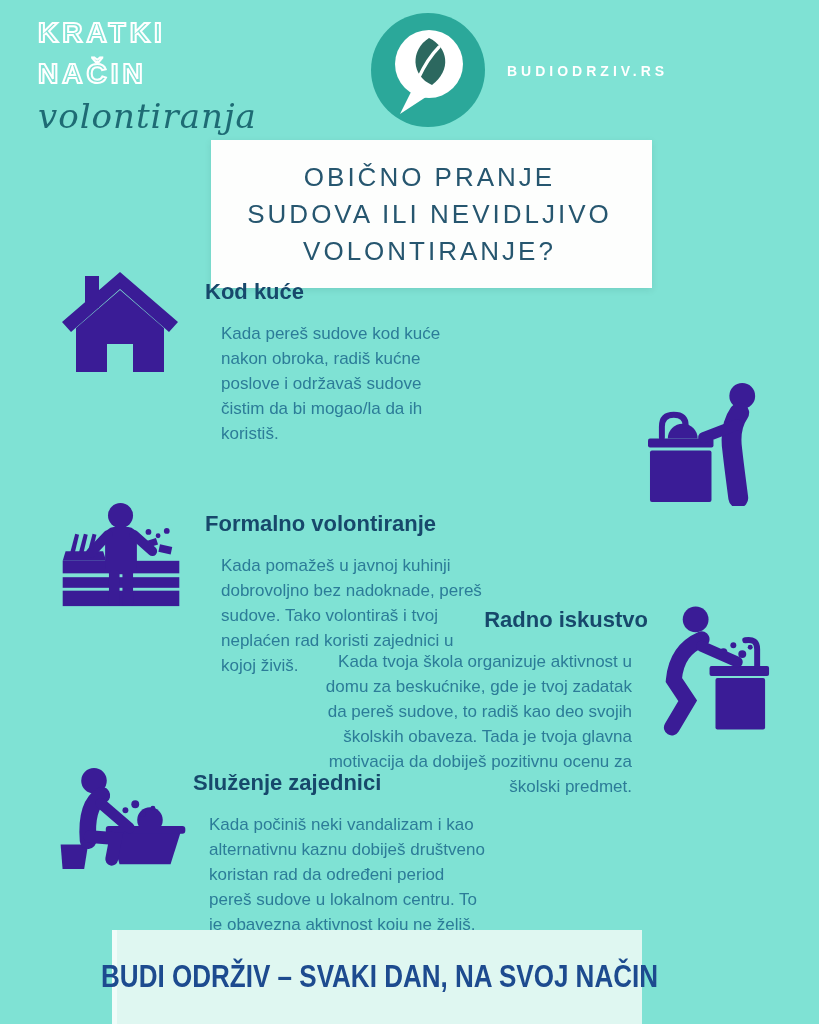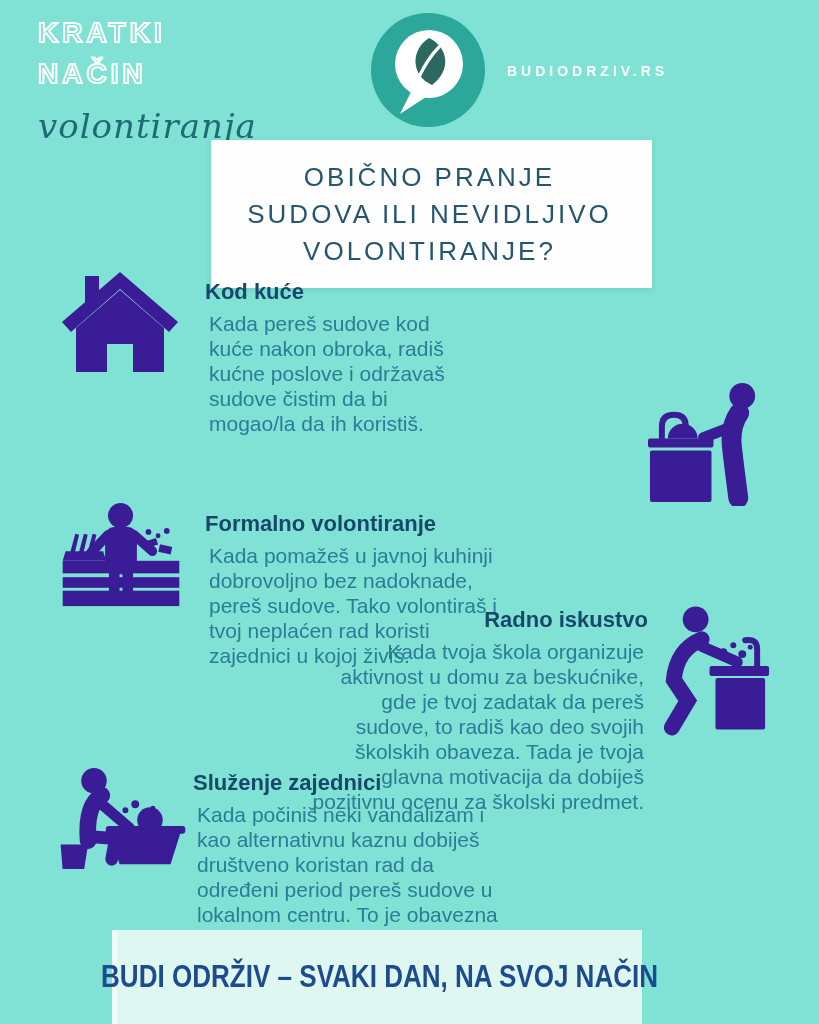--- a/index.html
+++ b/index.html
@@ -13,21 +13,21 @@
   .brand-outline{
     font-weight:bold;font-size:28px;line-height:41px;letter-spacing:4px;
     color:#ffffff;
   }
   @supports (-webkit-text-stroke: 2px #fff){
     .brand-outline{color:transparent;-webkit-text-stroke:2px #ffffff;}
   }
   .brand-script{
     font-family:"DejaVu Serif","Liberation Serif",serif;
     font-style:italic;font-size:34px;line-height:40px;color:#1E6B74;
-    letter-spacing:1px;margin-top:12px;
+    letter-spacing:1px;margin-top:2px;
   }
   .logo{position:absolute;left:366px;top:8px;width:124px;height:124px;}
   .site{
     position:absolute;left:507px;top:63px;
     color:#ffffff;font-weight:bold;font-size:14px;letter-spacing:4px;
   }
   
   .title-card{
     position:absolute;left:211px;top:140px;width:441px;box-sizing:border-box;
     background:#FDFEFD;padding:19px 12px 18px 8px;text-align:center;
@@ -39,21 +39,21 @@
   }
   
   .sec-text{position:absolute;}
   .sec-text.left{text-align:left;}
   .sec-text.right{text-align:right;}
   .sec-heading{
     color:#17486B;font-weight:bold;font-size:22px;line-height:26px;
     margin:0 0 6px 0;
   }
   .sec-body{
-    color:#2C7C98;font-size:21px;line-height:25px;margin:4px;
+    color:#2C7C98;font-size:17px;line-height:25px;margin:16px;
   }
   .sec-icon{position:absolute;}
   .sec-icon svg{display:block;width:100%;height:100%;}
   
   .footer-band{
     position:absolute;left:112px;top:930px;width:530px;height:94px;
     background:#DFF7F1;border-left:5px solid #F0FCF9;box-sizing:border-box;
     display:flex;align-items:center;justify-content:center;
   }
   .footer-slogan{

